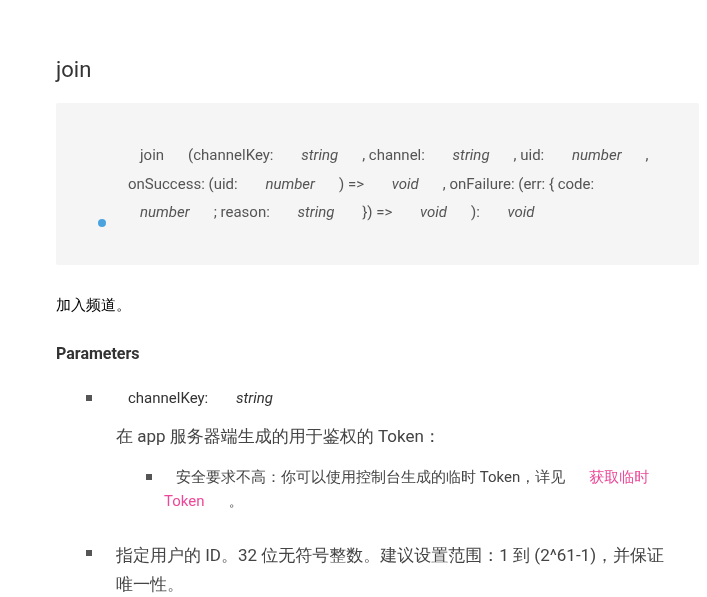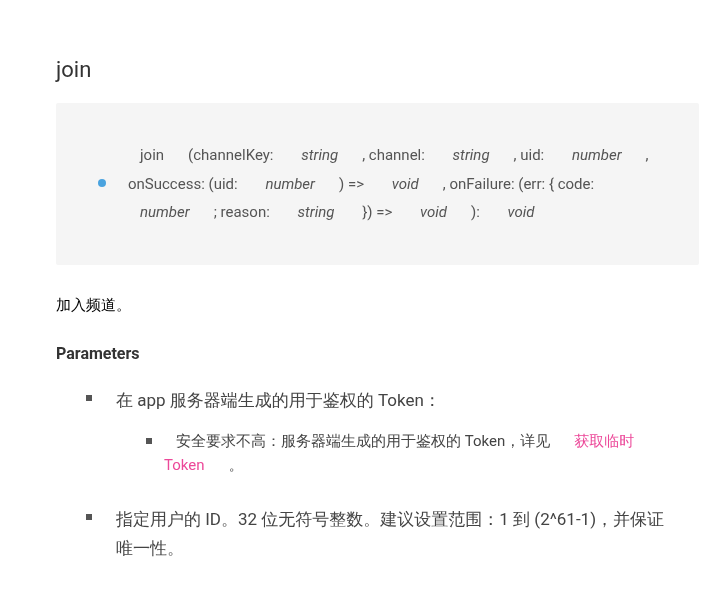--- a/index.html
+++ b/index.html
@@ -25,21 +25,21 @@
     .signature-box {
       background: #f5f5f5;
       padding: 14px 18px;
       border-radius: 2px;
       margin-bottom: 28px;
       color: #555;
       line-height: 1.9;
     }
     .signature-box .bullet-row {
       display: flex;
-      align-items: center;
+      align-items: flex-end;
     }
     .sig-bullet {
       display: inline-block;
       width: 8px;
       height: 8px;
       border-radius: 50%;
       background: #4aa3df;
       margin-right: 10px;
       margin-top: 10px;
       flex-shrink: 0;
@@ -128,24 +128,27 @@
   </div>
 </div>
 
 <p class="desc">加入频道。</p>
 
 <p class="subheading">Parameters</p>
 
 <ul class="params">
 
   <li>
+    <div class="param-name">
+      <span>channelKey: </span><span class="italic">string</span>
+    </div>
     <div class="param-desc">在 app 服务器端生成的用于鉴权的 Token：</div>
     <ul class="sub">
       <li>
-        <span>安全要求不高：服务器端生成的用于鉴权的 Token，详见</span><a href="#" class="link">获取临时 Token</a><span>。</span>
+        <span>安全要求不高：你可以使用控制台生成的临时 Token，详见</span><a href="#" class="link">获取临时 Token</a><span>。</span>
       </li>
     </ul>
   </li>
 
 
   <li>
     <div class="param-desc">指定用户的 ID。32 位无符号整数。建议设置范围：1 到 (2^61-1)，并保证唯一性。</div>
   </li>
 
 </ul>

